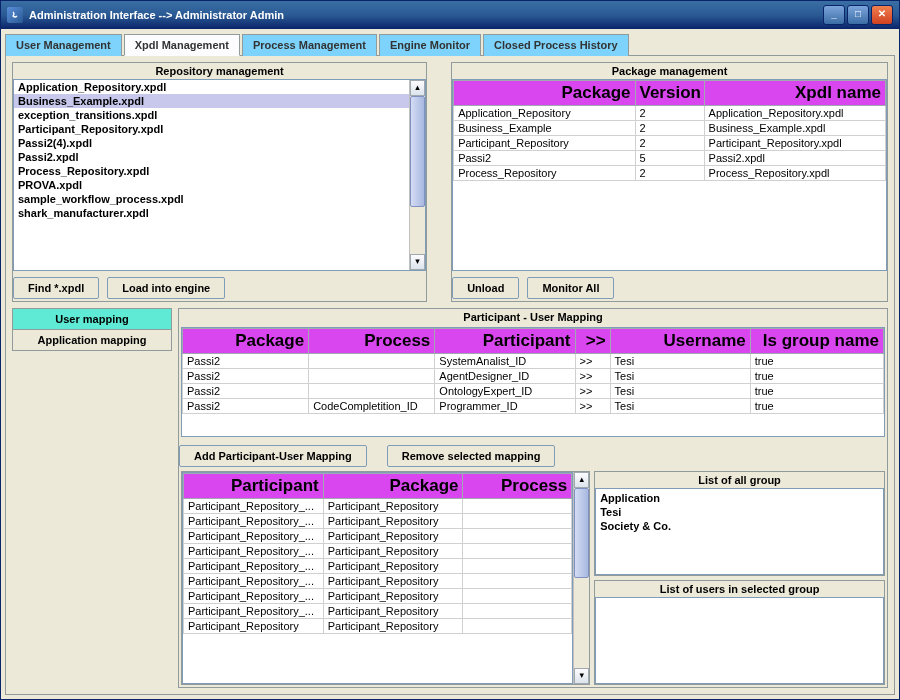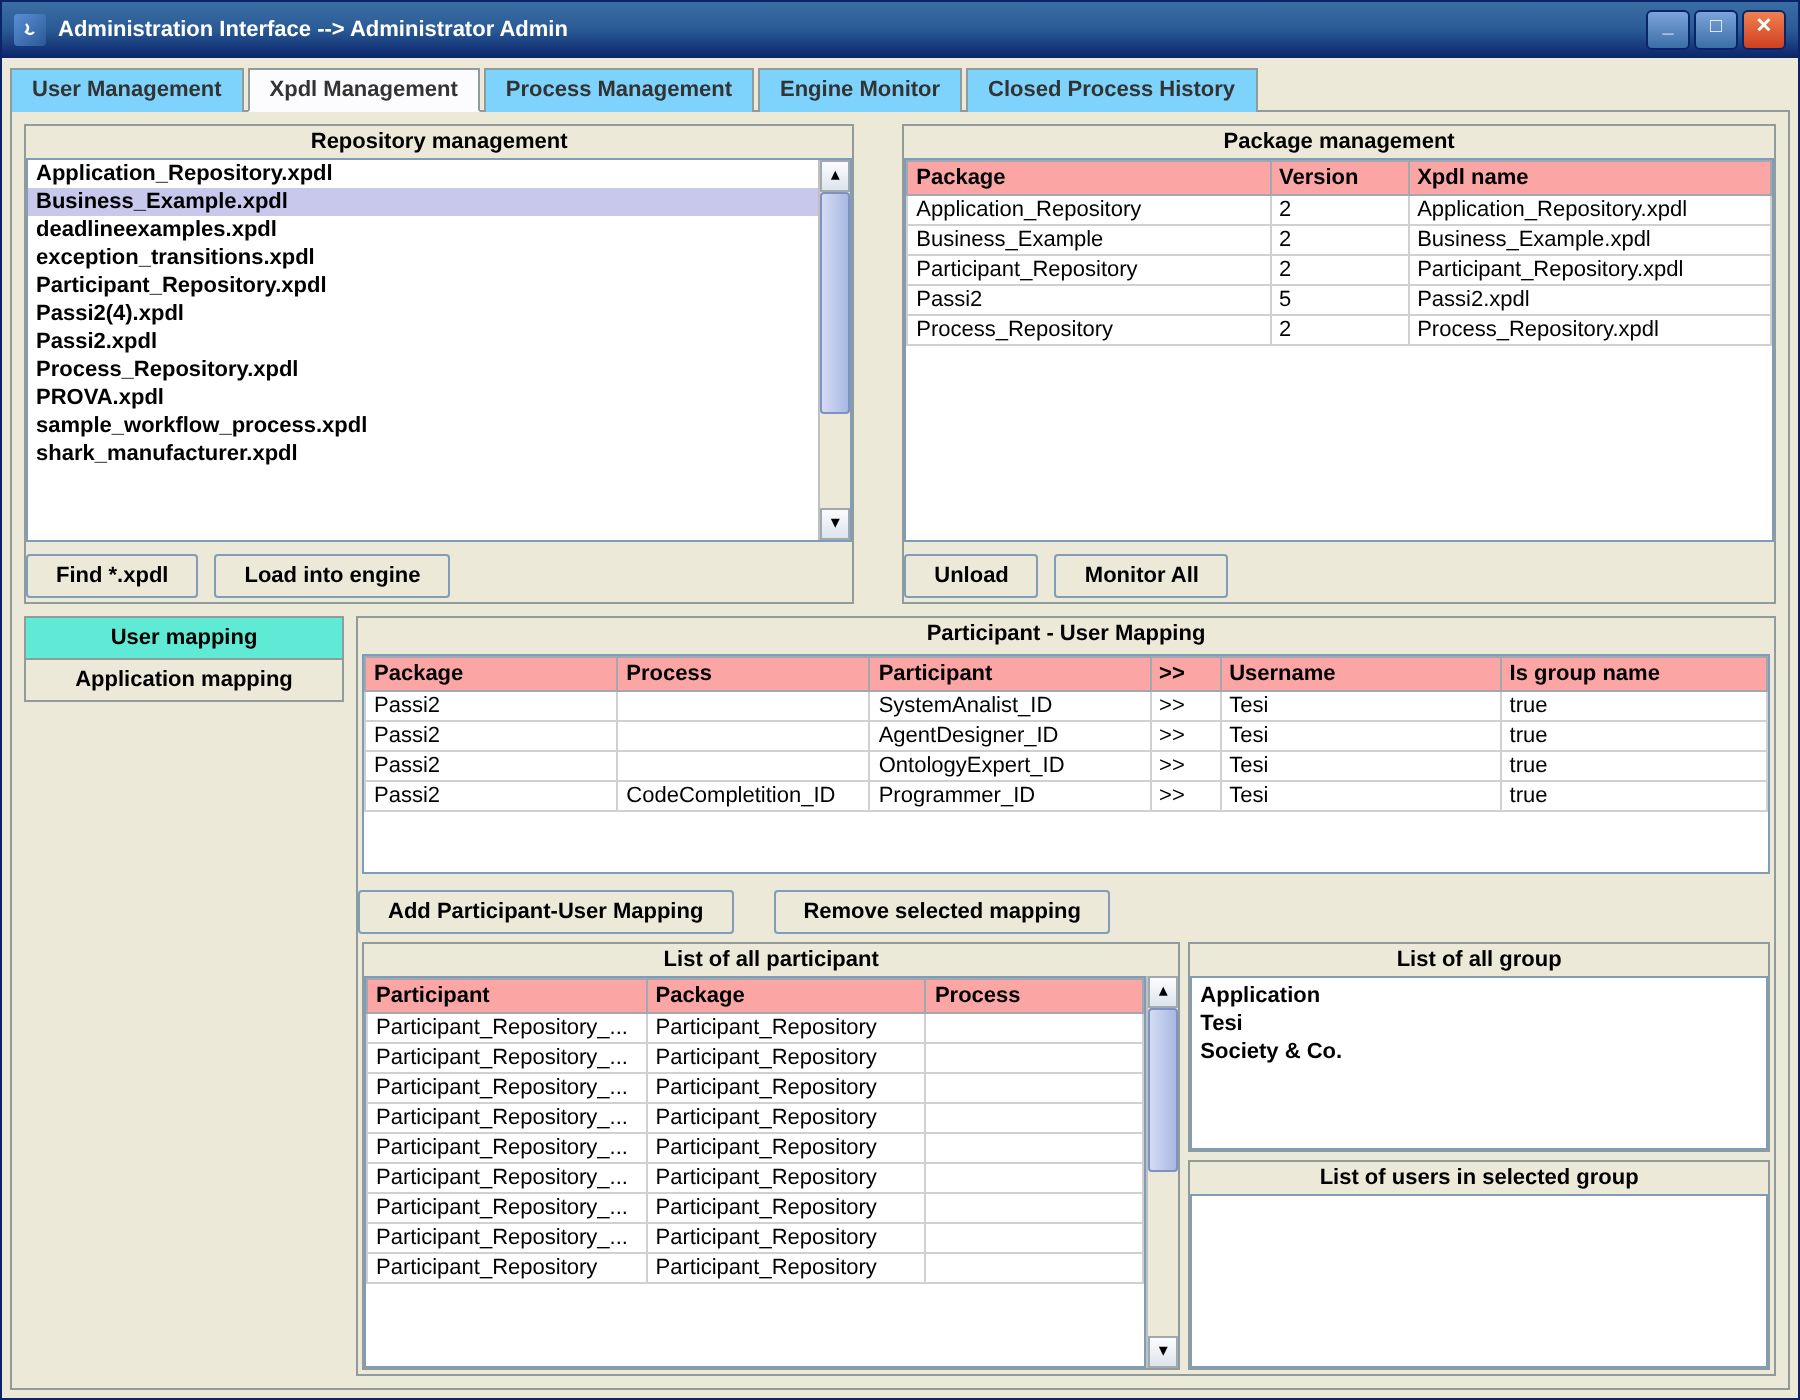--- a/index.html
+++ b/index.html
@@ -20,21 +20,21 @@
 .section-header { text-align: center; font-weight: bold; padding: 2px; background: #ece9d8; }
 .list-wrap { display: flex; background: white; border: 1px solid #7f9db9; flex: 1; }
 .list { flex: 1; overflow: hidden; }
 .list-item { padding: 1px 4px; font-weight: bold; cursor: pointer; }
 .list-item.selected { background: #c8c8ec; }
 .scroll-v { width: 16px; background: #ece9d8; display: flex; flex-direction: column; border-left: 1px solid #c0c0c0; }
 .sb-btn { height: 16px; background: linear-gradient(to bottom, #fcfcfe, #dce4ec); border: 1px solid #a0a8b0; text-align: center; font-size: 9px; line-height: 12px; cursor: pointer; }
 .sb-track { flex: 1; position: relative; }
 .sb-thumb { position: absolute; left: 0; right: 0; top: 0; height: 70%; background: linear-gradient(to right, #d4dcf4, #a8b8e0); border: 1px solid #8090c0; border-radius: 2px; cursor: pointer; }
 table { border-collapse: collapse; width: 100%; background: white; table-layout: fixed; }
-th { background: #fca5a5; border: 1px solid #a0a8b0; padding: 2px 4px; font-weight: bold; text-align: left; font-size: 11px; }
+th { background: #d946ef; border: 1px solid #a0a8b0; padding: 2px 4px; font-weight: bold; text-align: right; font-size: 17px; }
 td { border: 1px solid #d0d0d0; padding: 1px 4px; white-space: nowrap; overflow: hidden; text-overflow: ellipsis; }
 .btn-row { display: flex; gap: 8px; padding: 6px 0 2px; }
 .btn { padding: 4px 14px; background: #ece9d8; border: 1px solid #7f9db9; border-radius: 2px; cursor: pointer; font-weight: bold; font-size: 11px; }
 .lower-tabs { display: flex; flex-direction: column; width: 160px; }
 .lower-tab { padding: 4px 8px; font-weight: bold; border: 1px solid #919b9c; background: #ece9d8; cursor: pointer; margin-bottom: -1px; text-align: center; }
 .lower-tab.inactive { background: #5eead4; }
 .lower-panel { flex: 1; display: flex; }
 .table-box { border: 1px solid #7f9db9; background: white; }
 .group-list { background: white; border: 1px solid #7f9db9; flex: 1; padding: 2px 4px; }
 .group-item { font-weight: bold; padding: 1px 0; cursor: pointer; }
@@ -68,21 +68,20 @@
 
     <div class="panel">
 
       <div class="section-row" style="height: 240px; gap: 24px;">
         <div class="section" style="flex: 0.95;">
           <div class="section-header">Repository management</div>
           <div class="list-wrap">
             <div class="list">
               <div class="list-item">Application_Repository.xpdl</div>
               <div class="list-item selected">Business_Example.xpdl</div>
-              <div class="list-item">deadlineexamples.xpdl</div>
               <div class="list-item">exception_transitions.xpdl</div>
               <div class="list-item">Participant_Repository.xpdl</div>
               <div class="list-item">Passi2(4).xpdl</div>
               <div class="list-item">Passi2.xpdl</div>
               <div class="list-item">Process_Repository.xpdl</div>
               <div class="list-item">PROVA.xpdl</div>
               <div class="list-item">sample_workflow_process.xpdl</div>
               <div class="list-item">shark_manufacturer.xpdl</div>
             </div>
             <div class="scroll-v">
@@ -211,21 +210,20 @@
             </tbody>
               </table>
           </div>
           <div class="btn-row" style="gap:20px;">
             <button class="btn">Add Participant-User Mapping</button>
             <button class="btn">Remove selected mapping</button>
           </div>
 
           <div class="section-row" style="flex:1; padding:2px; gap:4px;">
             <div class="section" style="flex:1.4;">
-              <div class="section-header">List of all participant</div>
               <div style="display:flex; flex:1;">
                 <div class="table-box" style="flex:1; overflow:hidden;">
                   <table>
                     <colgroup>
                         <col style="width:36%">
                         <col style="width:36%">
                         <col style="width:28%">
                       </colgroup>
                     <tbody>
                         <tr>

